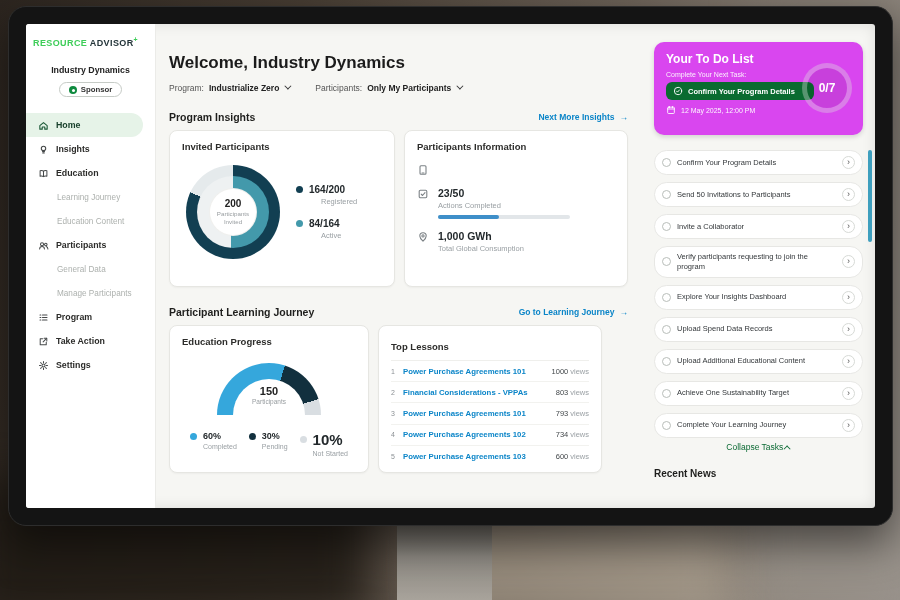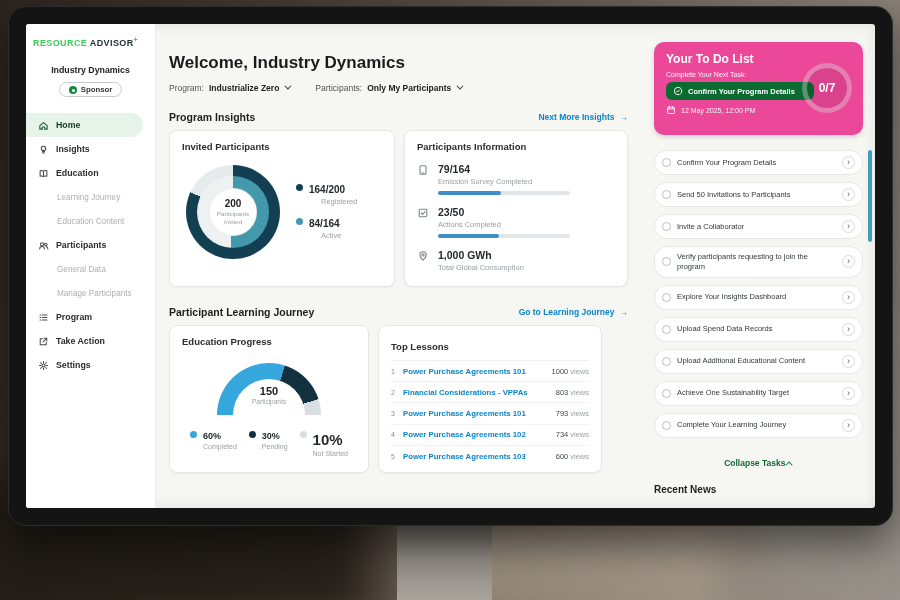--- a/index.html
+++ b/index.html
@@ -64,21 +64,21 @@
     background:conic-gradient(var(--c1,#123F52) 0 var(--deg1,295deg), #e5eaec var(--deg1,295deg) 360deg); }
   .donut::before { content:""; position:absolute; inset:11px; border-radius:50%;
     background:conic-gradient(var(--c2,#4399AB) 0 var(--deg2,184deg), #eef1f2 var(--deg2,184deg) 360deg); }
   .donut::after { content:""; position:absolute; inset:24px; border-radius:50%; background:#fff; box-shadow:0 0 0 1px #f0f0ee; }
   .donut-center { position:absolute; inset:24px; z-index:2; display:flex; flex-direction:column; align-items:center; justify-content:center; text-align:center; }
   .donut-val { font-size:10px; font-weight:bold; color:#222; }
   .donut-lbl { font-size:6.2px; color:#989da0; width:38px; line-height:1.25; margin-top:1px; }
   .legend-col { margin-left:16px; }
   .legend-item { margin-bottom:12px; }
   .legend-item:last-child { margin-bottom:0; }
-  .legend-line1 { display:flex; gap:6px; }
+  .legend-line1 { display:flex; align-items:center; gap:6px; }
   .legend-dot { width:7px; height:7px; border-radius:50%; flex-shrink:0; }
   .legend-val { font-size:10px; font-weight:bold; color:#23292c; }
   .legend-lbl { font-size:7.5px; color:#9aa0a4; margin:2px 0 0 25px; }
 
   
   .card-info { width:224px; height:157px; }
   .info-row { display:flex; gap:9px; margin-top:11px; }
   .sicon { width:12px; height:12px; color:#7c8286; flex-shrink:0; margin-top:1px; display:flex; }
   .info-val { font-size:10.5px; font-weight:bold; color:#23292c; }
   .info-lbl { font-size:7.5px; color:#9aa0a4; margin-top:2px; }
@@ -122,21 +122,21 @@
     border:5px solid rgba(255,255,255,.32); background:rgba(0,0,0,.08);
     display:flex; align-items:center; justify-content:center; font-size:12px; font-weight:bold; }
 
   .task-list { margin-top:15px; display:flex; flex-direction:column; gap:7px; width:209px; }
   .task { display:flex; align-items:center; gap:6px; background:#fff; border:1px solid #e7e7e4;
     border-radius:13px; padding:5px 7px; min-height:25px; cursor:pointer; }
   .task-check { width:9px; height:9px; border-radius:50%; border:1.3px solid #b9beba; flex-shrink:0; }
   .task-label { flex:1; font-size:7.5px; color:#33373a; line-height:1.3; }
   .task-go { width:13px; height:13px; border-radius:50%; border:1px solid #d7dad6; flex-shrink:0;
     display:flex; align-items:center; justify-content:center; font-size:9px; color:#555; line-height:1; }
-  .collapse-link { margin-top:20px; text-align:center; font-size:8.5px; font-weight:bold; color:#0d6b35; cursor:pointer; }
+  .collapse-link { margin-top:4px; text-align:center; font-size:8.5px; font-weight:normal; color:#0d6b35; cursor:pointer; }
   .news-title { margin-top:16px; font-size:10px; font-weight:bold; color:#1f1f1d; }
 
   .scroll-thumb { position:absolute; right:3px; top:126px; width:4px; height:92px; background:#3E9FBE; border-radius:2px; }
 </style>
 </head>
 <body>
 
 <div class="scene">
   <div class="bg-patch bg-right"></div>
   <div class="bg-patch bg-bl"></div>
@@ -293,27 +293,20 @@
 
           <div class="card card-info">
             <div class="card-title">Participants Information</div>
             <div class="info-row">
               <span class="sicon">
                   <svg viewBox="0 0 12 12" width="12" height="12" fill="none" stroke="currentColor" stroke-width="1.1" stroke-linecap="round">
                     <rect x="3" y="1.8" width="6" height="8.4" rx="1"></rect>
                     <path d="M5 9h2"></path>
                   </svg>
                 </span>
-              <div>
-                <div class="info-val">79/164</div>
-                <div class="info-lbl">Emission Survey Completed</div>
-                <div class="bar-track">
-                  <div class="bar-fill" style="width: 48%; background: rgb(62, 143, 201);"></div>
-                </div>
-              </div>
             </div>
             <div class="info-row">
               <span class="sicon">
                   <svg viewBox="0 0 12 12" width="12" height="12" fill="none" stroke="currentColor" stroke-width="1.1" stroke-linecap="round" stroke-linejoin="round">
                     <rect x="2.2" y="2.2" width="7.6" height="7.6" rx="1.2"></rect>
                     <path d="M4.2 6.2l1.3 1.3 2.5-2.8"></path>
                   </svg>
                 </span>
               <div>
                 <div class="info-val">23/50</div>
@@ -409,21 +402,21 @@
             <div class="lesson-row">
               <span class="lesson-rank">5</span>
               <span class="lesson-title" style="color: rgb(11, 133, 200);">Power Purchase Agreements 103</span>
               <span class="lesson-views"><span>600</span><span class="unit">views</span></span>
             </div>
           </div>
         </div>
       </main>
 
       <section class="todo-panel">
-        <div class="todo-card" style="background: #ec4899;">
+        <div class="todo-card" style="background: #d946ef;">
           <div class="todo-title">Your To Do List</div>
           <div class="todo-sub">Complete Your Next Task:</div>
           <div class="todo-next">
             <span class="gicon">
                 <svg viewBox="0 0 12 12" width="10" height="10" fill="none" stroke="currentColor" stroke-width="1.1" stroke-linecap="round" stroke-linejoin="round">
                   <circle cx="6" cy="6" r="4.4"></circle>
                   <path d="M4.2 6.1l1.2 1.2 2.4-2.6"></path>
                 </svg>
               </span>
             <span>Confirm Your Program Details</span>

